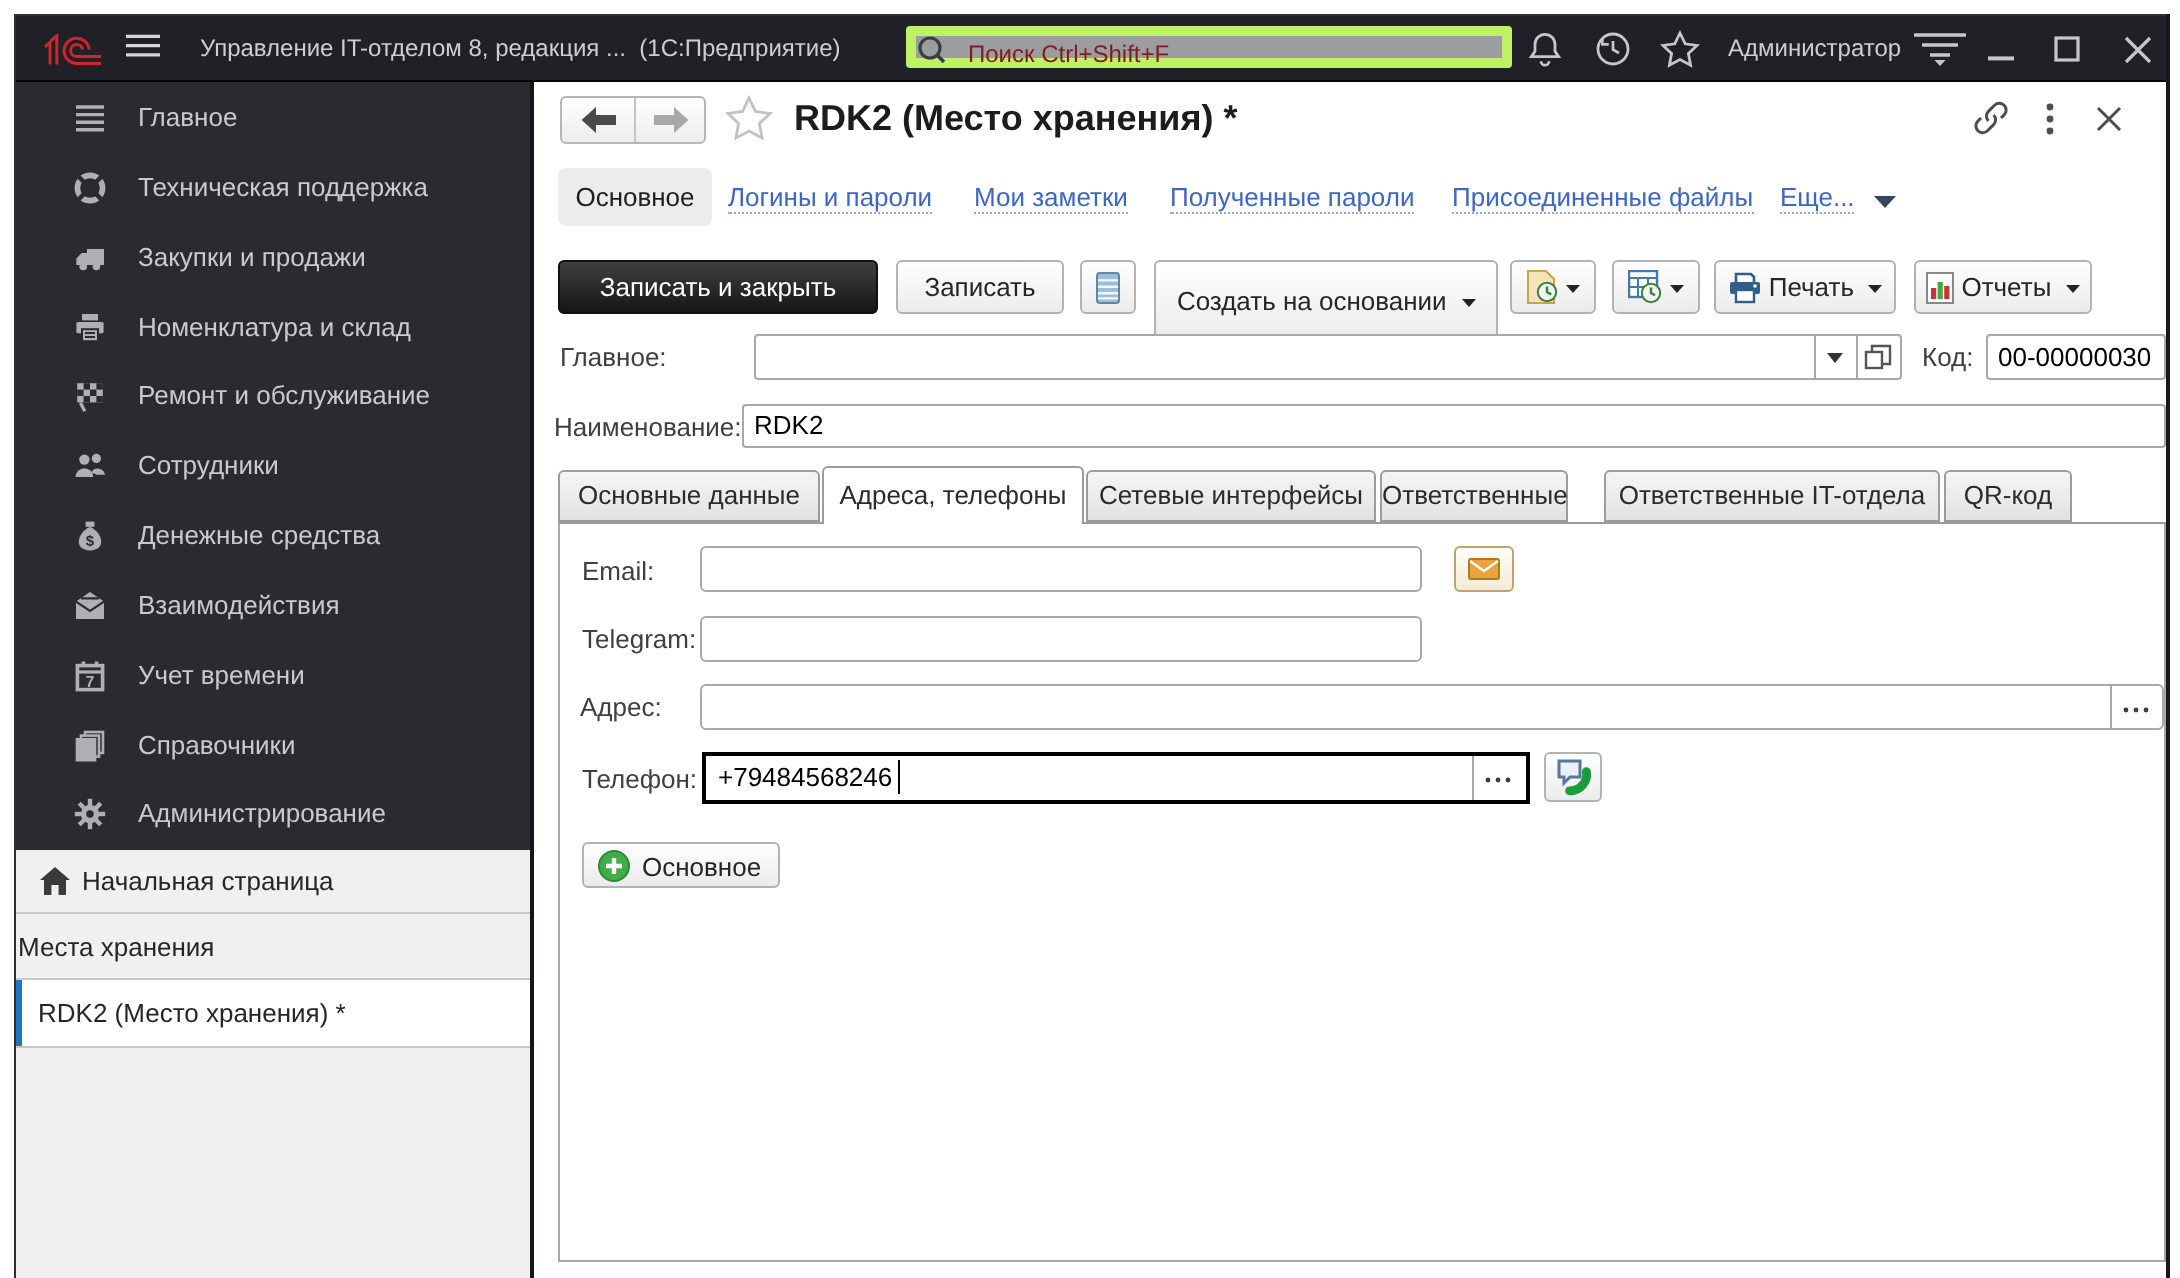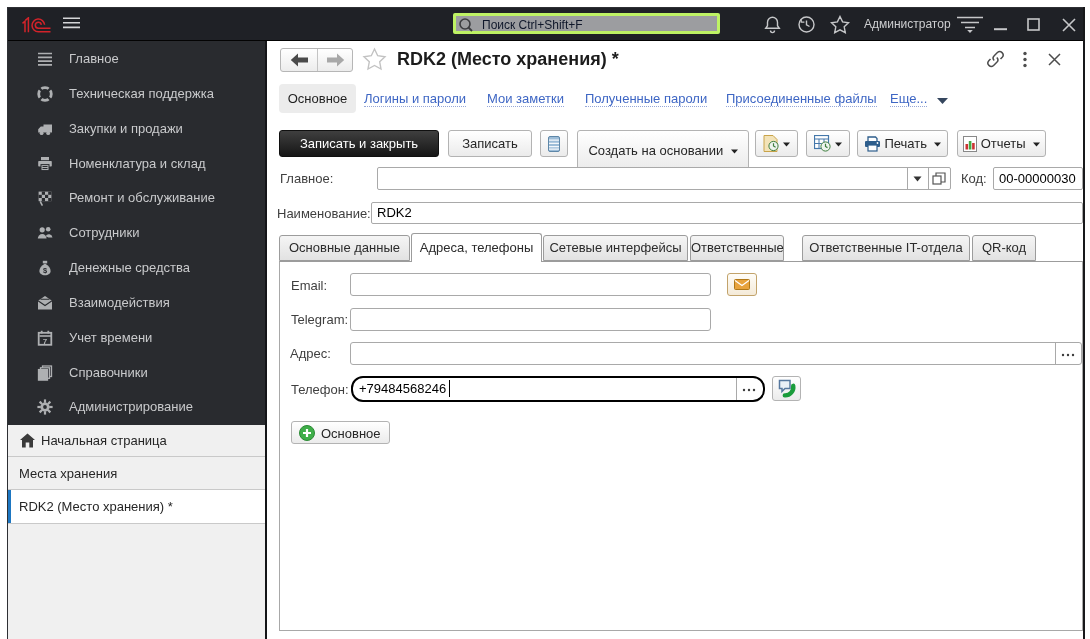--- a/index.html
+++ b/index.html
@@ -3,21 +3,21 @@
 <meta charset="utf-8">
 <style>
 * { margin:0; padding:0; box-sizing:border-box; }
 html,body { width:1090px; height:639px; background:#fff; font-family:"Liberation Sans",sans-serif; overflow:hidden; position:relative; }
 .abs { position:absolute; }
 #winL { left:7px; top:7px; width:1px; height:632px; background:#2e3034; }
 #winT { left:7px; top:7px; width:1077px; height:1px; background:#2e3034; }
 #winR { left:1083px; top:7px; width:2px; height:632px; background:#17181a; }
 #titlebar { left:8px; top:8px; width:1075px; height:33px; background:#1f2126; border-bottom:1px solid #030303; }
 .ttext { color:#cdced0; font-size:12px; }
-#search { left:445px; top:5px; width:267px; height:21px; background:#9c9da0; border:3px solid #bef264; border-radius:2px; color:#0f172a; font-size:12px; line-height:19px; padding-left:26px; }
+#search { left:445px; top:5px; width:303px; height:21px; background:#9c9da0; border:5px solid #bef264; border-radius:2px; color:#7f1d1d; font-size:12px; line-height:19px; padding-left:26px; }
 #sidedark { left:8px; top:41px; width:257px; height:384px; background:#292b2f; }
 #sidesep { left:265px; top:41px; width:2px; height:598px; background:#141518; }
 .mitem { position:absolute; left:24px; width:257px; height:35px; }
 .mitem .t { position:absolute; left:45px; top:10px; color:#c9cacc; font-size:13px; white-space:nowrap; }
 .mitem svg { position:absolute; left:13px; top:10px; }
 #sidelight { left:8px; top:425px; width:257px; height:214px; background:#f0f0f0; }
 .lrow { position:absolute; left:8px; width:257px; background:#f0f0f0; border-bottom:1px solid #c9c9c9; font-size:13px; color:#262626; }
 #content { left:267px; top:41px; width:816px; height:598px; background:#fff; }
 .btn { position:absolute; border:1px solid #b3b3b3; border-radius:3px; background:linear-gradient(#ffffff,#ebebeb); font-size:13px; color:#262626; }
 .lbl { position:absolute; font-size:13px; color:#3f3f3f; white-space:nowrap; }
@@ -38,20 +38,21 @@
   <path d="M6.4 15.2 L6.4 0.8 L3.4 3.4"></path>
   <path d="M22.6 7.8 a6.3 6.3 0 1 0 -6.2 6.9 L28.5 14.7"></path>
   <path d="M19.3 7.8 a3 3 0 1 0 -2.9 3.4 L28.5 11.2"></path>
  </g>
 </svg>
 <svg class="abs" style="left:55px;top:9px" width="17" height="12">
       <g stroke="#d5d6d8" stroke-width="1.6">
         <path d="M0 1.2 H17 M0 5.8 H17 M0 10.4 H17"></path>
       </g>
     </svg>
+<div class="ttext abs" style="left:92px;top:9px">Управление IT-отделом 8, редакция ...&nbsp;&nbsp;(1С:Предприятие)</div>
 <div id="search" class="abs">Поиск Ctrl+Shift+F</div>
 <svg class="abs" style="left:450px;top:9px" width="16" height="16">
       <circle cx="7" cy="7" r="5" stroke="#3c3d40" stroke-width="1.6" fill="none"></circle>
       <path d="M10.5 10.5 L14 14" stroke="#3c3d40" stroke-width="1.8"></path>
     </svg>
 
 <svg class="abs" style="left:755px;top:7px" width="19" height="19" viewBox="0 0 19 19" fill="none" stroke="#c6c7c9" stroke-width="1.4">
  <path d="M9.5 2.2 a5 5 0 0 1 5 5 v3.5 l1.8 2.6 H2.7 l1.8 -2.6 V7.2 a5 5 0 0 1 5 -5 z"></path>
  <path d="M7.5 15.6 a2 2 0 0 0 4 0"></path>
 </svg>
@@ -192,21 +193,21 @@
           <circle cx="8" cy="8" r="1.9" fill="#292b2f"></circle>
         </g>
       </svg>
       <div class="t">Администрирование</div>
     </div>
 </div>
 <div id="lightrows">
 <div class="lrow" style="top:425px;height:32px;line-height:32px"><svg class="abs" style="left:12px;top:8px" width="15" height="15" fill="#3a3a3a">
         <path d="M7.5 0.5 L15 7 H13 V14.5 H9.3 V9.5 H5.7 V14.5 H2 V7 H0 z"></path>
       </svg><span style="margin-left:33px">Начальная страница</span></div>
-<div class="lrow" style="top:457px;height:33px;line-height:33px"><span style="margin-left:11px">Места хранения</span></div>
+<div class="lrow" style="top:457px;height:33px;line-height:33px"><span style="margin-left:1px">Места хранения</span></div>
 <div class="lrow" style="top:490px;height:34px;line-height:33px;background:#fff"><div class="abs" style="left:0;top:0;width:3px;height:33px;background:#1d76c1"></div><span style="margin-left:11px">RDK2 (Место хранения) *</span></div>
 </div>
 <div id="content" class="abs"></div>
 
 <div class="abs" style="left:280px;top:48px;width:73px;height:24px;border:1px solid #b6b6b6;border-radius:3px;background:linear-gradient(#ffffff,#ececec)">
  <div class="abs" style="left:36px;top:0;width:1px;height:22px;background:#c4c4c4"></div>
  <svg class="abs" style="left:9px;top:4px" width="19" height="14">
       <path d="M8 0.5 L8 4.5 H18 V9.5 H8 L8 13.5 L0.8 7 z" fill="#4a4a4a"></path>
     </svg>
  <svg class="abs" style="left:45px;top:4px" width="19" height="14">
@@ -328,21 +329,21 @@
  <div class="abs" style="right:25px;top:0;width:1px;height:21px;background:#a9a9a9"></div>
  <svg class="abs" style="right:5px;top:10px" width="15" height="4">
       <g fill="#3c3c3c">
         <circle cx="2" cy="2" r="1.2"></circle>
         <circle cx="7" cy="2" r="1.2"></circle>
         <circle cx="12" cy="2" r="1.2"></circle>
       </g>
     </svg>
 </div>
 <div class="lbl" style="left:291px;top:382px">Телефон:</div>
-<div class="abs" style="left:351px;top:376px;width:414px;height:26px;border:2px solid #000;border-radius:12px;background:#fff;font-size:13px">
+<div class="abs" style="left:351px;top:376px;width:414px;height:26px;border:2px solid #000;border-radius:0;background:#fff;font-size:13px">
  <div class="abs" style="left:6px;top:3px">+79484568246</div>
  <div class="abs" style="left:96px;top:2px;width:1px;height:17px;background:#000"></div>
  <div class="abs" style="right:26px;top:0;width:1px;height:22px;background:#a9a9a9"></div>
  <svg class="abs" style="right:6px;top:10px" width="15" height="4">
       <g fill="#3c3c3c">
         <circle cx="2" cy="2" r="1.2"></circle>
         <circle cx="7" cy="2" r="1.2"></circle>
         <circle cx="12" cy="2" r="1.2"></circle>
       </g>
     </svg>

